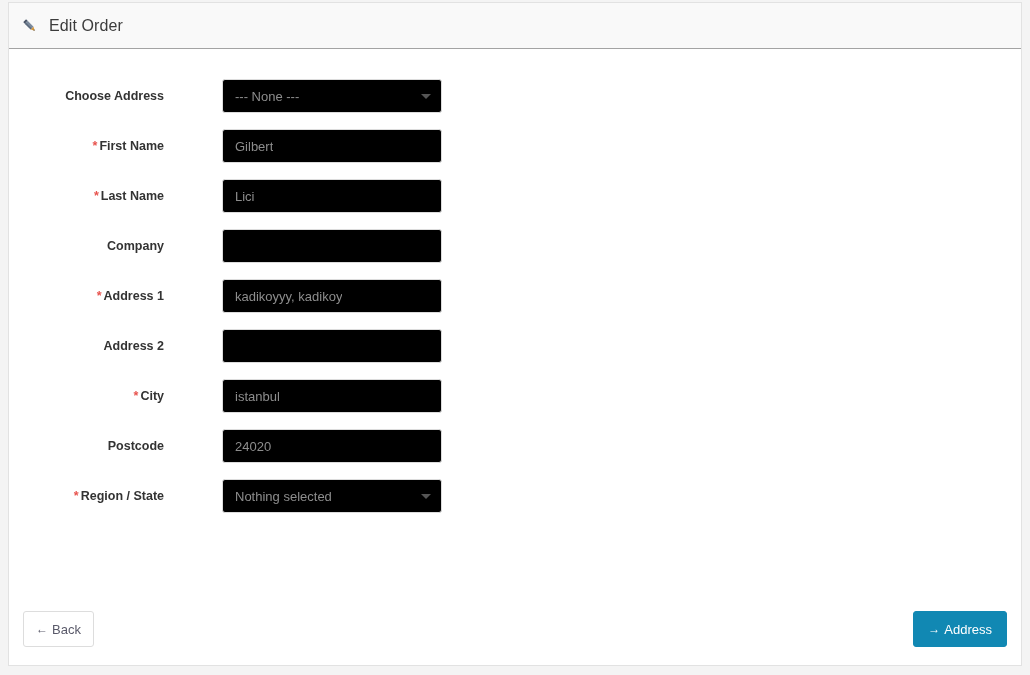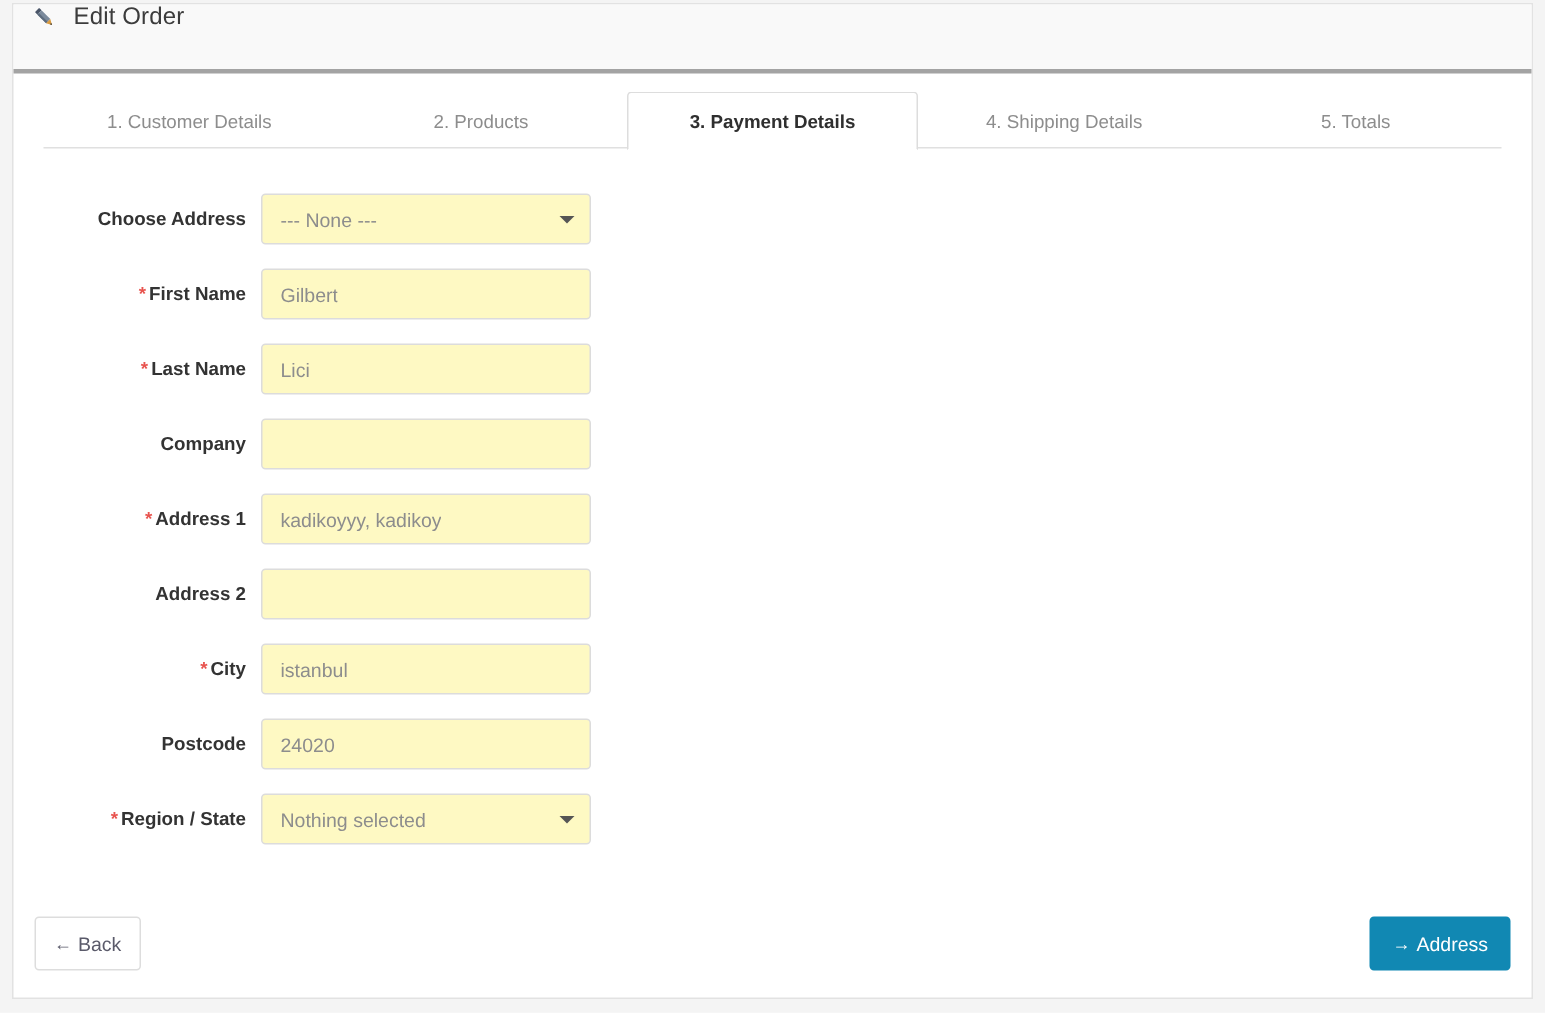--- a/index.html
+++ b/index.html
@@ -32,22 +32,23 @@
     height: 664px;
     background: #ffffff;
     border: 1px solid #e2e2e2;
     box-sizing: border-box;
   }
 
   
   .panel-header {
     height: 46px;
     background: #f9f9f9;
-    border-bottom: 3px solid #a3a3a3;
-    display: flex;
+    border-bottom: 1px solid #a3a3a3;
+    display: flex;
+    align-items: center;
     padding-left: 12px;
     box-sizing: border-box;
   }
   .pencil-icon {
     width: 18px;
     height: 18px;
     margin-right: 10px;
     display: inline-block;
     flex: 0 0 auto;
   }
@@ -104,20 +105,21 @@
   }
 
   
   .form {
     padding: 22px 0 0 0;
   }
   .form-row {
     display: flex;
     align-items: center;
     height: 50px;
+    gap: 48px;
   }
   .form-label {
     width: 165px;
     text-align: right;
     padding-right: 10px;
     font-size: 12.5px;
     font-weight: bold;
     color: #333333;
     box-sizing: border-box;
     white-space: nowrap;
@@ -125,21 +127,21 @@
   .req {
     color: #e8544f;
     font-weight: bold;
     margin-right: 2px;
   }
   .field {
     width: 220px;
     height: 34px;
     border: 1px solid #dcdcdc;
     border-radius: 3px;
-    background: #fef9c3;
+    background: #000000;
     box-sizing: border-box;
     display: flex;
     align-items: center;
     padding: 0 12px;
     font-size: 13px;
     color: #8d8d8d;
     position: relative;
     cursor: text;
   }
   .field.select {
@@ -231,30 +233,20 @@
             <rect x="7" y="3.7" width="4" height="8.3" fill="#7b8a9c"></rect>
             <rect x="7" y="3.7" width="1.5" height="8.3" fill="#5d6b7d"></rect>
             <polygon points="7,12 11,12 9,15.6" fill="#d99a3e"></polygon>
             <polygon points="8.3,14.3 9.7,14.3 9,15.6" fill="#2f2f2f"></polygon>
           </g>
         </svg>
       </span>
       <span class="panel-title">Edit Order</span>
     </div>
 
-    <div class="tabs-row">
-      <div class="tabs-baseline"></div>
-      <div class="tabs">
-        <div class="tab">1. Customer Details</div>
-        <div class="tab">2. Products</div>
-        <div class="tab active">3. Payment Details</div>
-        <div class="tab">4. Shipping Details</div>
-        <div class="tab">5. Totals</div>
-      </div>
-    </div>
 
     <div class="form">
 
       <div class="form-row">
         <div class="form-label">
           <span>Choose Address</span>
         </div>
         <div class="field select">
           <span class="value">--- None ---</span>
           <span class="caret"></span>

